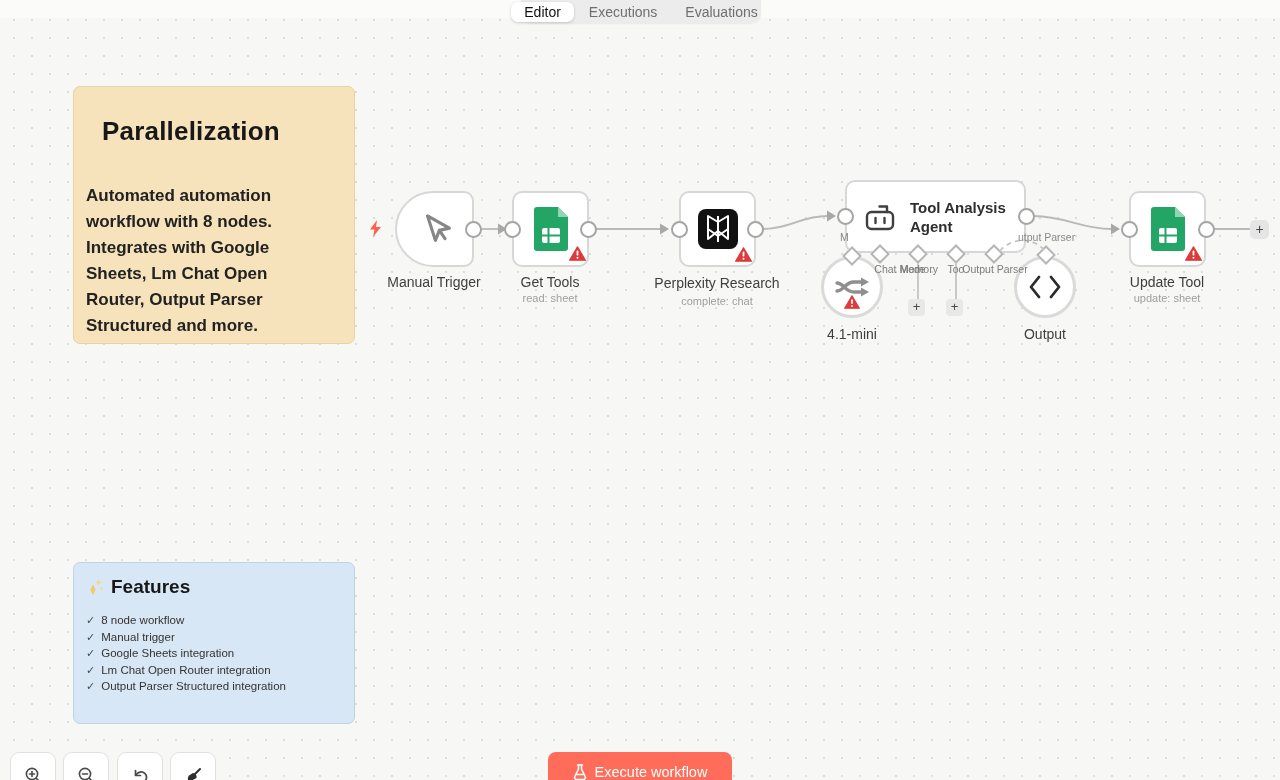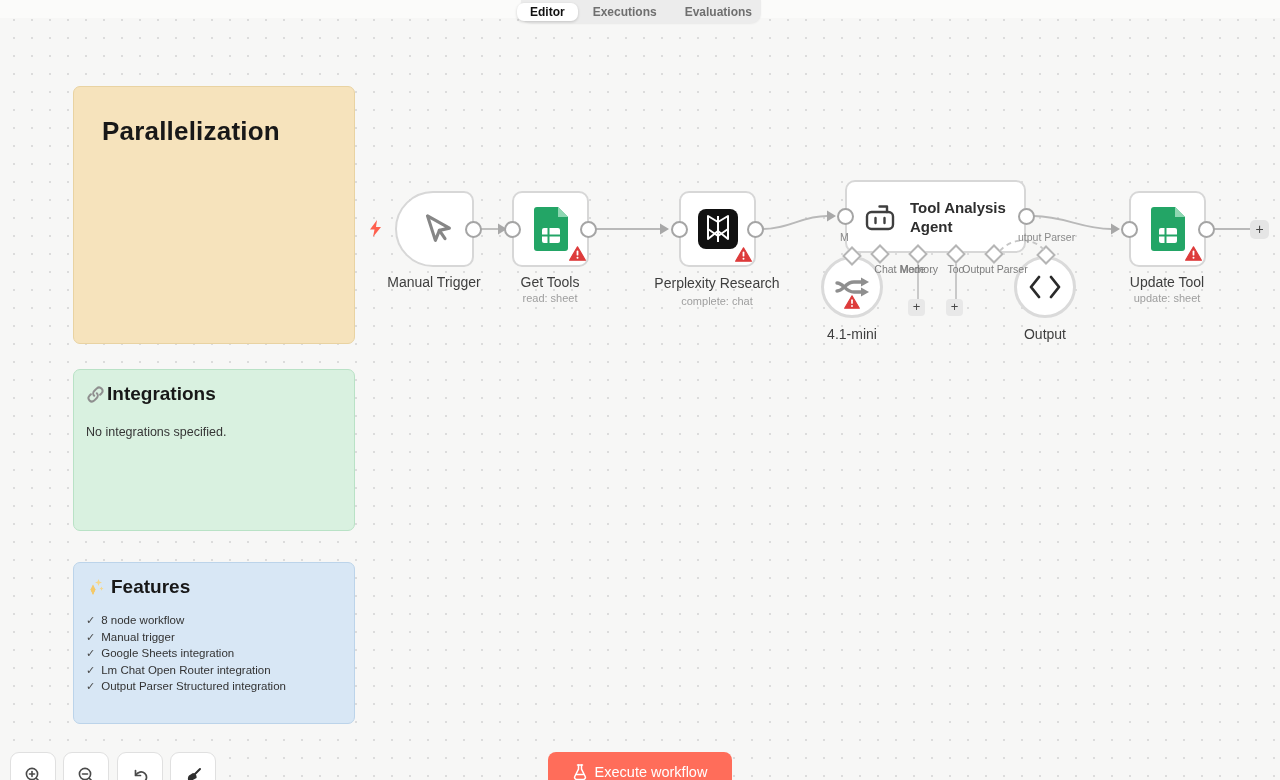--- a/index.html
+++ b/index.html
@@ -7,21 +7,21 @@
   #app{position:relative;width:1280px;height:780px;overflow:hidden;
        background-color:#f7f7f6;
        background-image:radial-gradient(#dcdcdc 1.1px,transparent 1.2px);
        background-size:18px 18px;background-position:5px 11px;}
   #topstrip{position:absolute;left:0;top:0;width:1280px;height:18px;background:#fbfbfa;z-index:1;}
 
   
   #tabbar{position:absolute;left:521px;top:0;width:240px;height:23px;background:#ececec;
           border-radius:0 0 10px 10px;display:flex;align-items:center;justify-content:center;
           gap:2px;z-index:10;box-shadow:0 1px 2px rgba(0,0,0,.06);}
-  .tab{font-size:12px;color:#6f6f6f;padding:2px 13px;border-radius:7px;white-space:nowrap;cursor:pointer;font-weight:bold;}
+  .tab{font-size:14px;color:#6f6f6f;padding:2px 13px;border-radius:7px;white-space:nowrap;cursor:pointer;}
   .tab.active{background:#fff;color:#111;box-shadow:0 1px 3px rgba(0,0,0,.18);}
 
   
   .sticky{position:absolute;width:282px;box-sizing:border-box;border-radius:7px;padding:13px 12px;z-index:2;}
   #sticky-overview{left:73px;top:86px;height:258px;background:#f6e3bc;border:1px solid #e9d3a2;}
   #sticky-overview h1{margin:16px;font-size:26px;color:#181818;letter-spacing:.2px;}
   #sticky-overview .body{margin-top:36px;width:232px;font-size:17px;font-weight:700;color:#222;line-height:26px;}
   #sticky-integrations{left:73px;top:369px;height:162px;background:#d9f1e0;border:1px solid #b9e2c6;}
   #sticky-features{left:73px;top:562px;height:162px;background:#d8e7f5;border:1px solid #bcd4ea;}
   .sticky h2{margin:0;font-size:19px;color:#181818;display:flex;align-items:center;gap:2px;}
@@ -95,34 +95,23 @@
   </svg>
 
   <div id="tabbar">
     <div class="tab active">Editor</div>
     <div class="tab">Executions</div>
     <div class="tab">Evaluations</div>
   </div>
 
   <div class="sticky" id="sticky-overview">
     <h1>Parallelization</h1>
-  </div>
-
-  <div class="sticky" id="sticky-integrations">
-    <h2>
-      <span>
-        <svg width="19" height="19" viewBox="0 0 19 19" fill="none" stroke="#8f8f8f" stroke-width="2" stroke-linecap="round" stroke-linejoin="round">
-          <path d="M8.2 10.8 a3.4 3.4 0 0 1 0-4.8 l2.6-2.6 a3.4 3.4 0 0 1 4.8 4.8 l-1.5 1.5"></path>
-          <path d="M10.8 8.2 a3.4 3.4 0 0 1 0 4.8 l-2.6 2.6 a3.4 3.4 0 0 1 -4.8-4.8 l1.5-1.5"></path>
-        </svg>
-      </span>
-      <span>Integrations</span>
-    </h2>
-    <div class="body">No integrations specified.</div>
-  </div>
+    <div class="body">Automated automation workflow with 8 nodes. Integrates with Google Sheets, Lm Chat Open Router, Output Parser Structured and more.</div>
+  </div>
+
 
   <div class="sticky" id="sticky-features">
     <h2>
       <span style="margin-right:3px;">
         <svg width="20" height="20" viewBox="0 0 20 20" fill="#f4c96a">
           <path d="M7 8 L9 13 L7 18 L5 13 Z M7 8 L2 11 M7 8 L12 11 M2 11 L7 18 M12 11 L7 18"></path>
           <path d="M7 7.5 L9.5 12.5 L7 17.5 L4.5 12.5 Z"></path>
           <path d="M4.5 12.5 L9.5 12.5 L7 17.5 Z"></path>
           <path d="M12.5 2 L13.4 4.6 L16 5.5 L13.4 6.4 L12.5 9 L11.6 6.4 L9 5.5 L11.6 4.6 Z" fill="#f6d78a"></path>
           <path d="M15.5 9.5 L16.1 11 L17.5 11.6 L16.1 12.2 L15.5 13.7 L14.9 12.2 L13.5 11.6 L14.9 11 Z" fill="#f6d78a"></path>

